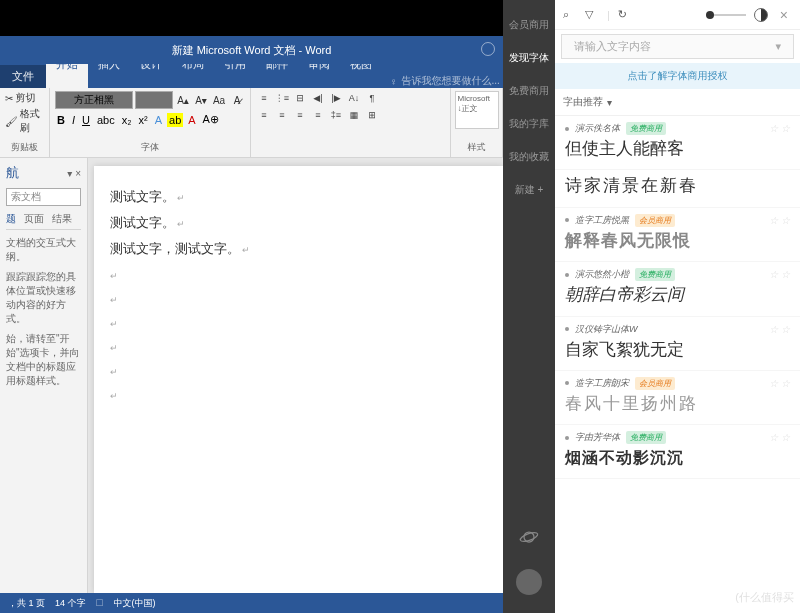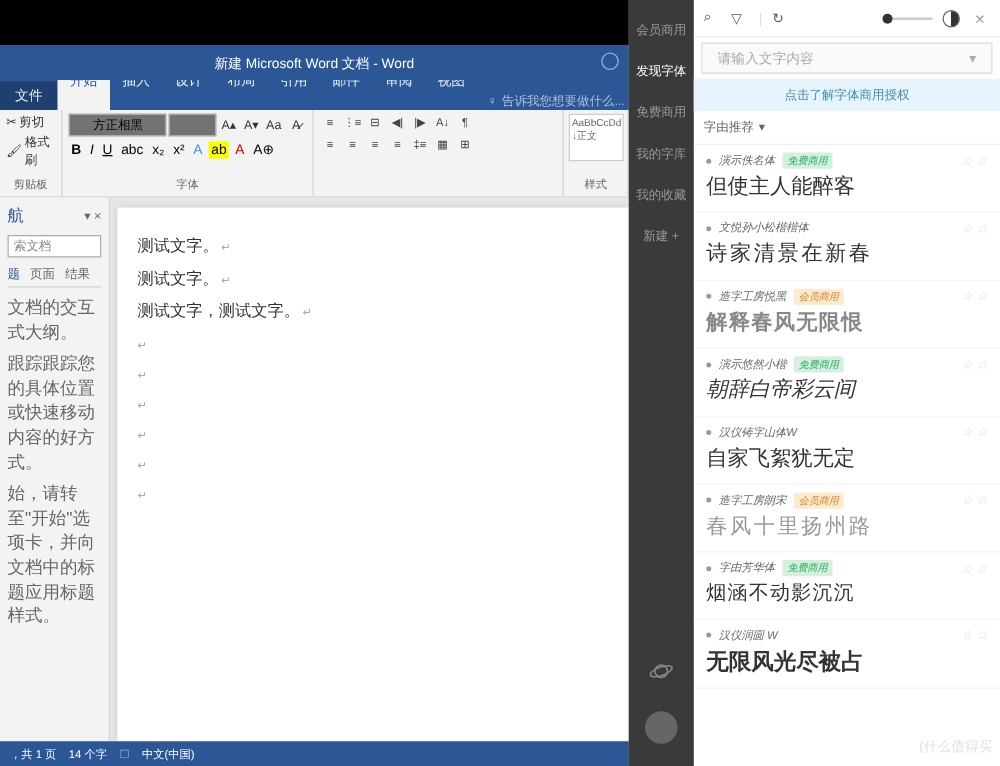--- a/index.html
+++ b/index.html
@@ -40,21 +40,21 @@
     .style-preview { border: 1px solid #ccc; width: 44px; height: 38px; background: #fff; font-size: 8px; padding: 2px; color: #666; overflow: hidden; }
     .style-label { font-size: 9px; margin-top: 1px; }
     
     .work-area { flex: 1; display: flex; background: #e6e6e6; overflow: hidden; }
     .nav-pane { width: 88px; background: #f3f3f3; border-right: 1px solid #d4d4d4; padding: 6px; font-size: 10px; color: #444; display: flex; flex-direction: column; gap: 6px; }
     .nav-title { color: #2b5797; font-size: 13px; display: flex; justify-content: space-between; align-items: center; }
     .nav-close { color: #666; font-size: 10px; }
     .nav-search { border: 1px solid #ababab; background: #fff; padding: 2px 4px; height: 18px; color: #888; width: 100%; font-size: 10px; }
     .nav-tabs { display: flex; gap: 8px; font-size: 10px; color: #666; border-bottom: 1px solid #d4d4d4; padding-bottom: 3px; }
     .nav-tab.active { color: #2b5797; }
-    .nav-text { font-size: 14px; line-height: 1.4; color: #666; }
+    .nav-text { font-size: 10px; line-height: 1.4; color: #666; }
     
     .doc-area { flex: 1; background: #fff; margin: 8px 0 0 6px; padding: 18px 16px; box-shadow: 0 0 6px rgba(0,0,0,0.15); font-size: 13px; line-height: 2; color: #333; font-family: SimSun, serif; }
     .doc-line::after { content: "↵"; color: #aaa; font-size: 9px; margin-left: 2px; }
     .doc-empty { height: 24px; }
     .doc-empty::after { content: "↵"; color: #aaa; font-size: 9px; }
     
     .statusbar { height: 20px; background: #2b5797; color: #fff; font-size: 9px; display: flex; align-items: center; padding: 0 8px; gap: 10px; }
     .statusbar-sep { opacity: 0.5; }
     
     .side-panel { position: absolute; left: 503px; top: 0; width: 52px; height: 613px; background: #3a3a3a; display: flex; flex-direction: column; align-items: center; padding: 10px 0; gap: 4px; }
@@ -85,21 +85,21 @@
     .fp-badge.free { background: #d4efdf; color: #27ae60; }
     .fp-badge.paid { background: #fdebd0; color: #e67e22; }
     .fp-stars { margin-left: auto; display: flex; gap: 2px; color: #ddd; font-size: 10px; }
     .fp-preview { font-size: 17px; color: #333; line-height: 1.2; }
     .fp-preview.f1 { font-family: "STXingkai", cursive; font-weight: 300; }
     .fp-preview.f2 { font-family: "STKaiti", serif; letter-spacing: 2px; }
     .fp-preview.f3 { font-family: "Microsoft YaHei"; font-weight: 900; color: #888; letter-spacing: 1px; }
     .fp-preview.f4 { font-family: "STXingkai", cursive; font-style: italic; }
     .fp-preview.f5 { font-family: "KaiTi", cursive; font-weight: 300; }
     .fp-preview.f6 { font-family: "STXihei"; color: #999; font-weight: 300; letter-spacing: 2px; }
-    .fp-preview.f7 { font-family: "SimHei"; font-weight: 400; letter-spacing: 1px; font-size: 16px; }
+    .fp-preview.f7 { font-family: "SimHei"; font-weight: 700; letter-spacing: 1px; font-size: 16px; }
     .fp-preview.f8 { font-family: "SimHei"; font-weight: 900; font-size: 18px; }
     
     .watermark { position: absolute; right: 6px; bottom: 8px; color: #ccc; font-size: 11px; opacity: 0.6; }
   </style>
 </head>
 <body>
 
 <div class="word-app">
   <div class="topbar"></div>
   <div class="titlebar">
@@ -178,21 +178,21 @@
           <span class="para-btn">≡</span>
           <span class="para-btn">≡</span>
           <span class="para-btn">‡≡</span>
           <span class="para-btn">▦</span>
           <span class="para-btn">⊞</span>
         </div>
       </div>
     </div>
     <div class="rib-group styles-group">
       <div class="style-preview">
-        <div>AaBbCcDd</div>
+        <div>Microsoft</div>
         <div>↓正文</div>
       </div>
       <div class="rib-group-label style-label">样式</div>
     </div>
   </div>
 
   <div class="work-area">
     <div class="nav-pane">
       <div class="nav-title">
         <span>航</span>
@@ -270,26 +270,20 @@
       <div class="fp-item">
     <div class="fp-item-hdr">
       <span class="fp-dot"></span>
       <span class="fp-name">演示佚名体</span>
       <span class="fp-badge free">免费商用</span>
       <span class="fp-stars">☆ ☆</span>
     </div>
     <div class="fp-preview f1">但使主人能醉客</div>
       </div>
       <div class="fp-item">
-    <div class="fp-item-hdr">
-      <span class="fp-dot"></span>
-      <span class="fp-name">文悦孙小松楷楷体</span>
-
-      <span class="fp-stars">☆ ☆</span>
-    </div>
     <div class="fp-preview f2">诗家清景在新春</div>
       </div>
       <div class="fp-item">
     <div class="fp-item-hdr">
       <span class="fp-dot"></span>
       <span class="fp-name">造字工房悦黑</span>
       <span class="fp-badge paid">会员商用</span>
       <span class="fp-stars">☆ ☆</span>
     </div>
     <div class="fp-preview f3">解释春风无限恨</div>
@@ -323,25 +317,16 @@
       </div>
       <div class="fp-item">
     <div class="fp-item-hdr">
       <span class="fp-dot"></span>
       <span class="fp-name">字由芳华体</span>
       <span class="fp-badge free">免费商用</span>
       <span class="fp-stars">☆ ☆</span>
     </div>
     <div class="fp-preview f7">烟涵不动影沉沉</div>
       </div>
-      <div class="fp-item">
-    <div class="fp-item-hdr">
-      <span class="fp-dot"></span>
-      <span class="fp-name">汉仪润圆 W</span>
-
-      <span class="fp-stars">☆ ☆</span>
-    </div>
-    <div class="fp-preview f8">无限风光尽被占</div>
-      </div>
     </div>
 </div>
 
 <div class="watermark">(什么值得买</div>
 
 </body></html>

